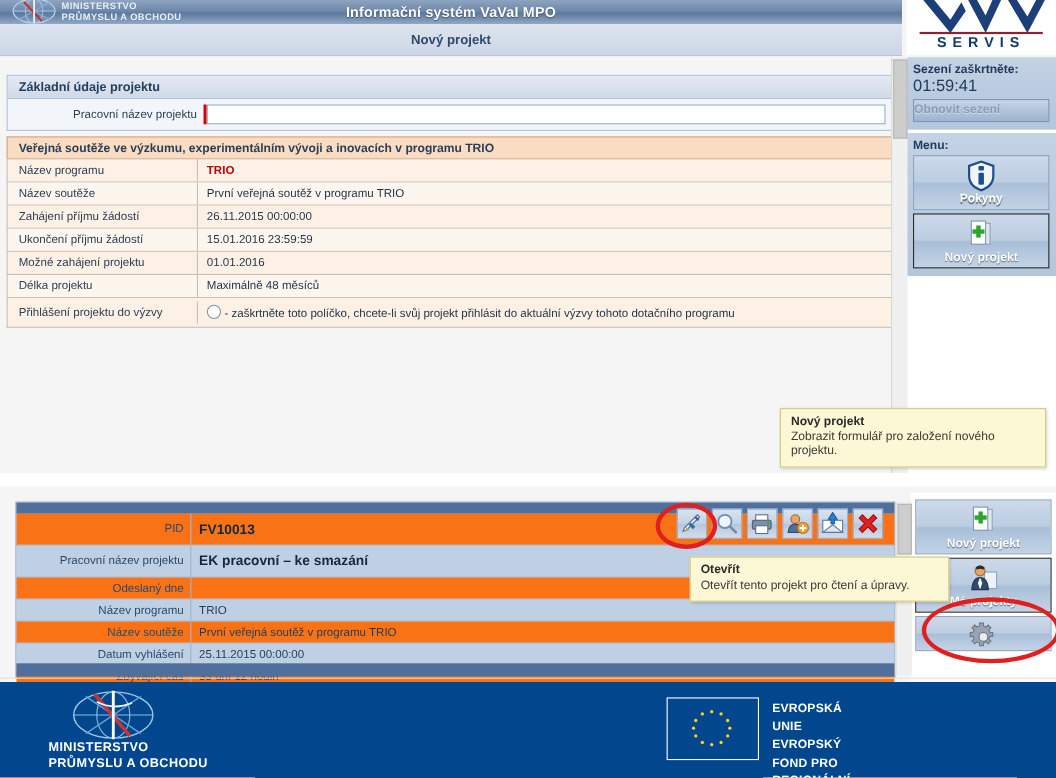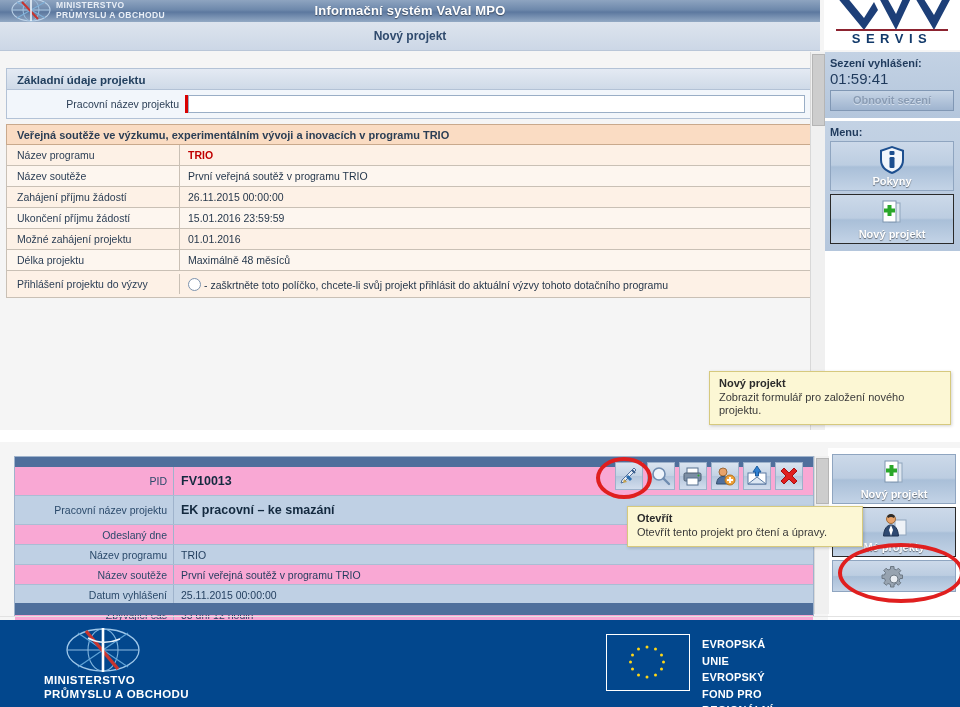--- a/index.html
+++ b/index.html
@@ -93,21 +93,21 @@
   
   .side{position:absolute;left:824px;top:52px;width:136px;bottom:0;background:#ffffff;}
   .side-block{
     background:linear-gradient(to bottom,#c3d2e4 0%,#b4c6dc 100%);
     border-bottom:3px solid #ffffff;padding:5px 6px 7px 6px;box-sizing:border-box;
   }
   .side-h{color:#1f3a5c;font-size:11px;font-weight:bold;}
   .side-time{color:#1f3a5c;font-size:15px;text-align:left;margin-top:1px;}
   .side-user{color:#203a58;font-size:10.5px;margin:1px 0 3px 0;}
   .side-btn{
-    height:19px;line-height:19px;text-align:center;
+    height:19px;line-height:19px;text-align:left;
     background:linear-gradient(to bottom,#c7d5e6 0%,#9fb4cf 100%);
     border:1px solid #8097b4;color:#1b3352;font-size:11px;font-weight:bold;
     margin-top:3px;
   }
   .side-btn.disabled{color:#8a9cb4;text-shadow:0 1px 0 #d6e0ed;}
   .menu-item{
     position:relative;height:48px;margin-top:3px;
     background:linear-gradient(to bottom,#ccd9e9 0%,#bccde1 48%,#a9bfd8 52%,#c3d3e6 100%);
     border:1px solid #8fa5c0;
   }
@@ -129,21 +129,21 @@
   #tooltip-novy-projekt{left:709px;top:371px;width:242px;}
   #tooltip-otevrit{left:627px;top:506px;width:236px;}
 
   
   #panel-bottom{left:0;top:442px;width:960px;height:178px;background:#f5f5f5;overflow:hidden;}
   .p2-board{
     position:absolute;left:14px;top:14px;width:798px;height:158px;
     background:#c5d4e6;border:1px solid #9fb3cc;
   }
   .p2-topbar{height:10px;background:#4f6f9c;}
-  .p2-row{display:flex;height:19px;align-items:center;background:#f9a8d4;border-bottom:1px solid #aabdd4;}
+  .p2-row{display:flex;height:19px;align-items:center;background:#f97316;border-bottom:1px solid #aabdd4;}
   .p2-row.odd{background:#bfd0e4;}
   .p2-key{width:158px;text-align:right;padding-right:6px;box-sizing:border-box;color:#2a4straight;}
   .p2-key{color:#2b4straight;}
   .p2-key{color:#2a4straight;}
   .p2-key{width:158px;text-align:right;padding-right:6px;box-sizing:border-box;color:#2a4straight;font-size:10.5px;}
   .p2-key{color:#2c4straight;}
   .p2-key{color:#2b4a6b;font-size:10.5px;}
   .p2-sep{width:1px;height:19px;background:#9fb3cc;}
   .p2-val{flex:1;padding-left:7px;color:#1f3b5c;font-size:10.5px;}
   .p2-val.big{font-size:12.5px;font-weight:bold;color:#13293f;}
@@ -272,21 +272,21 @@
       <div class="o-key">Přihlášení projektu do výzvy</div>
       <div class="o-sep"></div>
       <div class="o-val">
         <span class="chk"></span><span>- zaškrtněte toto políčko, chcete-li svůj projekt přihlásit do aktuální výzvy tohoto dotačního programu</span>
       </div>
     </div>
   </div>
 
   <div class="side">
     <div class="side-block">
-      <div class="side-h">Sezení vyhlášení:</div>
+      <div class="side-h">Sezení zaškrtněte:</div>
       <div class="side-time">01:59:41</div>
       <div class="side-btn disabled">Obnovit sezení</div>
     </div>
 
 
     <div class="side-block" style="border-bottom:none;">
       <div class="side-h">Menu:</div>
 
       <div class="menu-item">
         <svg class="menu-ico" viewBox="0 0 30 30">

